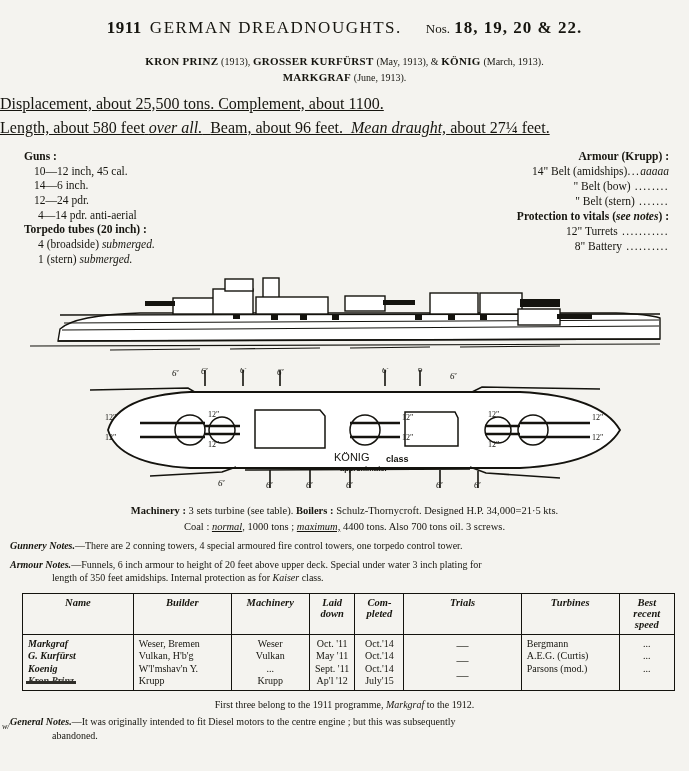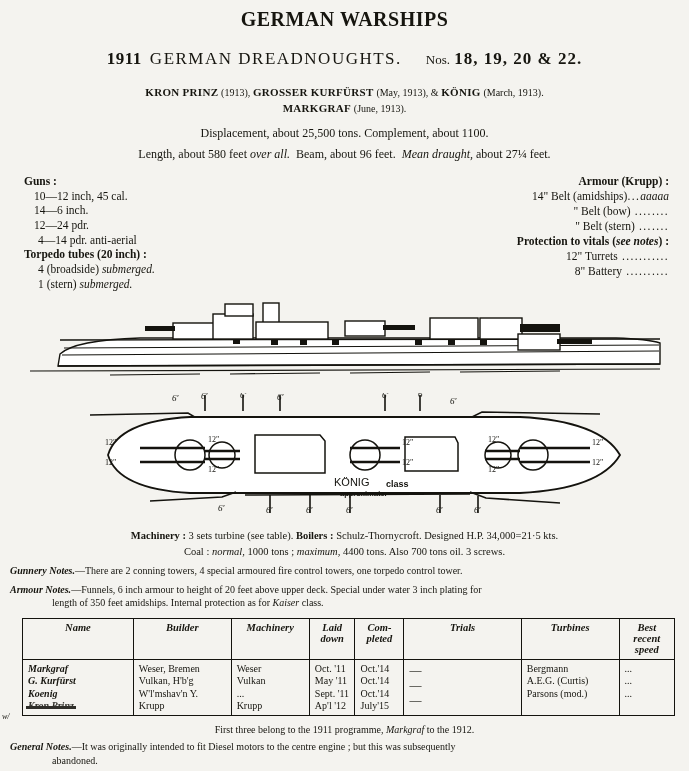--- a/index.html
+++ b/index.html
@@ -27,21 +27,21 @@
   .subhead .nos{font-size:13px;margin-left:16px;}
   .subhead .numbers{font-weight:bold;font-size:17px;letter-spacing:1px;}
 
   .ships-line{
     text-align:center;font-size:11px;margin-top:16px;line-height:1.45;
   }
   .ships-line b{font-weight:bold;letter-spacing:.3px;}
   .ships-line .date{font-weight:normal;font-size:10px;}
 
   .dim-line{
-    text-align:center;font-size:12px;margin-top:9px;
+    text-align:left;font-size:16px;margin-top:9px;text-decoration:underline;
   }
   .dim-line.second{margin-top:6px;}
   .dim-line i{font-style:italic;}
 
   
   .specs{
     position:relative;margin-top:12px;height:118px;font-size:11.5px;
   }
   .guns{position:absolute;left:12px;top:0;line-height:1.28;}
   .guns .hd{font-weight:bold;margin-left:12px;}
@@ -55,58 +55,57 @@
   .armour i{}
   .dots{letter-spacing:1.4px;}
 
   
   .profile-wrap{position:relative;height:95px;margin-top:4px;}
   .plan-wrap{position:relative;height:125px;margin-top:2px;}
   svg{display:block;}
 
   
   .machinery{font-size:10.5px;text-align:center;margin-top:10px;line-height:1.5;}
-  .machinery i{font-style:italic;}
+  .machinery i{font-style:italic;text-decoration:underline;}
   .note{font-size:10px;margin-top:5px;padding:0 10px;line-height:1.35;}
   .note .lbl{font-style:italic;font-weight:bold;}
   .note i{font-style:italic;}
   .note .indent{padding-left:42px;display:block;}
 
   
   .tbl-wrap{margin:8px 14px 0 22px;}
   table{
     border-collapse:collapse;width:100%;
     border:1.6px solid #14130e;font-size:10px;
   }
   th,td{border:1px solid #14130e;padding:0;vertical-align:top;}
   th{
     font-style:italic;font-weight:bold;text-align:center;
     font-size:10.5px;height:34px;padding:3px 2px;line-height:1.05;
   }
   td{padding:3px 5px;line-height:1.24;height:46px;}
-  td.c{}
+  td.c{text-align:center;}
   .nm{font-style:italic;font-weight:bold;}
   .struck{position:relative;display:inline-block;opacity:.88;}
   .struck::after{
     content:"";position:absolute;left:-2px;right:-2px;top:48%;
     height:3px;background:#14130e;
   }
   .trial-mark{font-size:12px;letter-spacing:0;}
 
   .footer-note{font-size:10px;margin-top:8px;text-align:center;}
   .footer-note i{font-style:italic;}
 
   .mnote{position:absolute;left:2px;top:704px;font-size:8px;font-style:italic;}
 </style>
 </head>
 <body>
 
 <div class="page">
 
-  <div class="main-title">GERMAN WARSHIPS</div>
 
   <div class="subhead">
     <span class="yr">1911</span><span class="mid">GERMAN DREADNOUGHTS.</span><span class="nos">Nos.</span>
     <span class="numbers">18, 19, 20 &amp; 22.</span>
   </div>
 
   <div class="ships-line">
     <div>
       <b>KRON PRINZ</b>
       <span class="date">(1913),</span>

